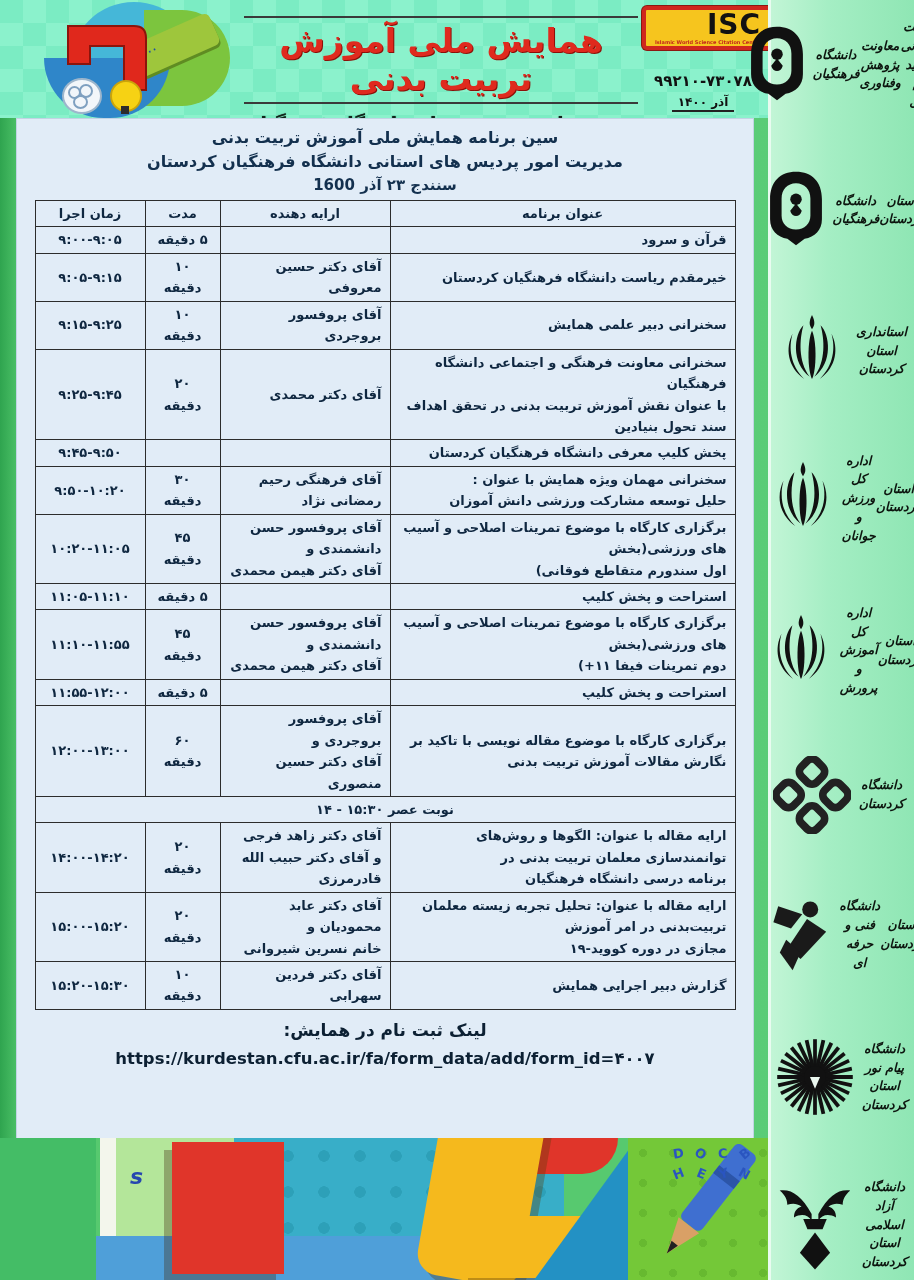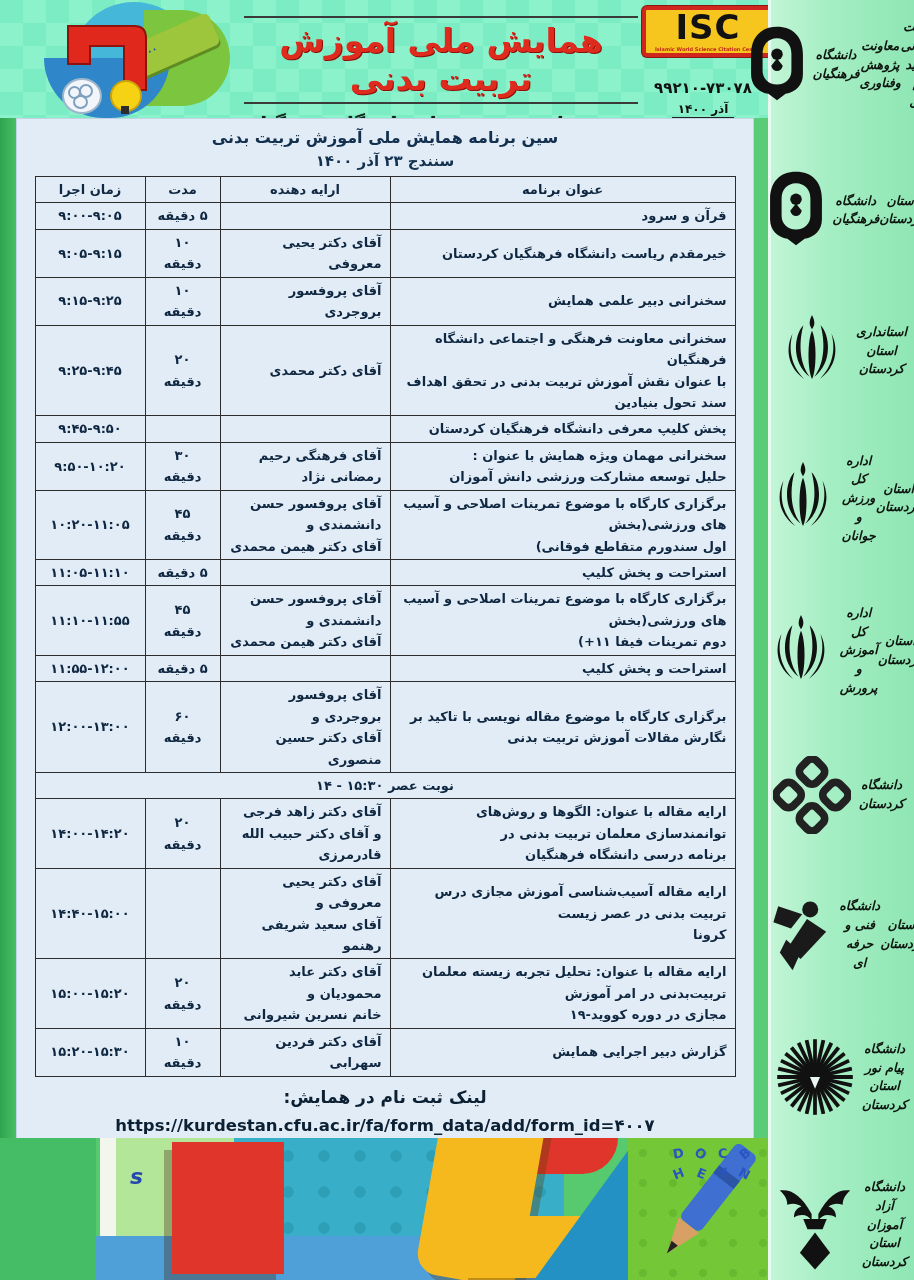--- a/index.html
+++ b/index.html
@@ -37,21 +37,21 @@
   .title-block{position:absolute;left:238px;top:12px;width:406px;text-align:center;}
   .title-rule{height:0;border-top:2px solid #3a3a3a;margin:4px 6px;}
   .conf-title{margin:0;padding:0;color:#df2a1e;font-size:33px;font-weight:800;direction:rtl;
               text-shadow:1px 1px 0 #8c0f08;letter-spacing:-1px;line-height:1.15;}
   .conf-sub{margin-top:9px;font-size:18.5px;font-weight:800;color:#10241a;direction:rtl;
             text-shadow:0 0 1px #10241a;}
   
   .isc-block{position:absolute;right:4px;top:6px;width:122px;text-align:center;}
   .isc-badge{display:inline-block;background:#f6c51e;border:4px solid #cf271d;border-radius:5px;
              padding:0 9px 1px;box-shadow:0 0 0 1px #8c1812;}
-  .isc-word{font-size:34px;font-weight:800;color:#121212;letter-spacing:1px;line-height:1.05;}
+  .isc-word{font-size:28px;font-weight:800;color:#121212;letter-spacing:1px;line-height:1.05;text-align:right;}
   .isc-cap{font-size:5px;font-weight:700;color:#c3251c;white-space:nowrap;}
   .isc-code{margin-top:22px;font-size:15px;font-weight:800;color:#111;direction:ltr;}
   .isc-date,.isc-city{display:inline-block;margin-top:5px;font-size:12px;font-weight:800;color:#111;
                       border-bottom:2px solid #222;padding:0 6px 1px;direction:rtl;}
   
   .content{position:absolute;left:16px;top:118px;width:738px;height:1244px;box-sizing:border-box;
            background:#e1ecf7;border:1px solid #c2d4e4;padding-top:4px;}
   .doc-title{text-align:center;font-weight:800;color:#13304e;direction:rtl;margin:5px 0;}
   .t1{font-size:16px;}.t2{font-size:16px;}.t3{font-size:15px;}
   table.sched{width:700px;margin:6px auto 0;border-collapse:collapse;direction:rtl;table-layout:fixed;}
@@ -132,21 +132,22 @@
           <div class="isc-cap">Islamic World Science Citation Center</div>
         </div>
         <div class="isc-code">۹۹۲۱۰-۷۳۰۷۸</div>
         <div><span class="isc-date">آذر ۱۴۰۰</span></div>
         <div><span class="isc-city">سنندج</span></div>
       </div>
     </header>
 
     <section class="content">
       <div class="doc-title t1">سین برنامه همایش ملی آموزش تربیت بدنی</div>
-      <div class="doc-title t3">سنندج ۲۳ آذر ۱۴۰۰</div>
+      <div class="doc-title t2">مدیریت امور پردیس های استانی دانشگاه فرهنگیان کردستان</div>
+      <div class="doc-title t3">سنندج ۲۳ آذر 1600</div>
 
       <table class="sched">
         <colgroup>
           <col style="width:345px">
             <col style="width:170px">
             <col style="width:75px">
             <col style="width:110px">
         </colgroup>
       <tbody>
             <tr>
@@ -156,21 +157,21 @@
               <th>زمان اجرا</th>
             </tr>
             <tr>
               <td class="c-title">قرآن و سرود</td>
               <td class="c-pres"></td>
               <td class="c-dur">۵ دقیقه</td>
               <td class="c-time">۹:۰۰-۹:۰۵</td>
             </tr>
             <tr>
               <td class="c-title">خیرمقدم ریاست دانشگاه فرهنگیان کردستان</td>
-              <td class="c-pres">آقای دکتر یحیی معروفی</td>
+              <td class="c-pres">آقای دکتر حسین معروفی</td>
               <td class="c-dur">۱۰ دقیقه</td>
               <td class="c-time">۹:۰۵-۹:۱۵</td>
             </tr>
             <tr>
               <td class="c-title">سخنرانی دبیر علمی همایش</td>
               <td class="c-pres">آقای پروفسور بروجردی</td>
               <td class="c-dur">۱۰ دقیقه</td>
               <td class="c-time">۹:۱۵-۹:۲۵</td>
             </tr>
             <tr>
@@ -234,28 +235,20 @@
             <tr>
               <td colspan="4" class="sec">نوبت عصر ۱۵:۳۰ - ۱۴</td>
             </tr>
             <tr>
               <td class="c-title">ارایه مقاله با عنوان: الگوها و روش‌های توانمندسازی معلمان تربیت بدنی در
 برنامه درسی دانشگاه فرهنگیان</td>
               <td class="c-pres">آقای دکتر زاهد فرجی
 و آقای دکتر حبیب الله قادرمرزی</td>
               <td class="c-dur">۲۰ دقیقه</td>
               <td class="c-time">۱۴:۰۰-۱۴:۲۰</td>
-            </tr>
-            <tr>
-              <td class="c-title">ارایه مقاله آسیب‌شناسی آموزش مجازی درس تربیت بدنی در عصر زیست
-کرونا</td>
-              <td class="c-pres">آقای دکتر یحیی معروفی و
-آقای سعید شریفی رهنمو</td>
-              <td class="c-dur"></td>
-              <td class="c-time">۱۴:۴۰-۱۵:۰۰</td>
             </tr>
             <tr>
               <td class="c-title">ارایه مقاله با عنوان: تحلیل تجربه زیسته معلمان تربیت‌بدنی در امر آموزش
 مجازی در دوره کووید-۱۹</td>
               <td class="c-pres">آقای دکتر عابد محمودیان و
 خانم نسرین شیروانی</td>
               <td class="c-dur">۲۰ دقیقه</td>
               <td class="c-time">۱۵:۰۰-۱۵:۲۰</td>
             </tr>
             <tr>
@@ -437,16 +430,16 @@
       </div>
       <div class="side-item">
         <div class="side-icon">
           <svg width="84" height="94" viewBox="0 0 100 110" fill="#111">
        <path d="M46 42C34 20 22 12 8 14c7 6 9 11 9 17 6-2 11-2 17 2-6 2-9 6-9 13 9-5 17-3 21 4z"></path>
        <path d="M54 42c12-22 24-30 38-28-7 6-9 11-9 17-6-2-11-2-17 2 6 2 9 6 9 13-9-5-17-3-21 4z"></path>
        <path d="M36 48h28l-5 12H41z"></path>
             <path d="M50 64L32 88l18 20 18-20z"></path>
           </svg>
         </div>
-        <div class="side-cap">دانشگاه آزاد آموزان استان کردستان</div>
+        <div class="side-cap">دانشگاه آزاد اسلامی استان کردستان</div>
       </div>
     </aside>
 </div>
 
 </body></html>

